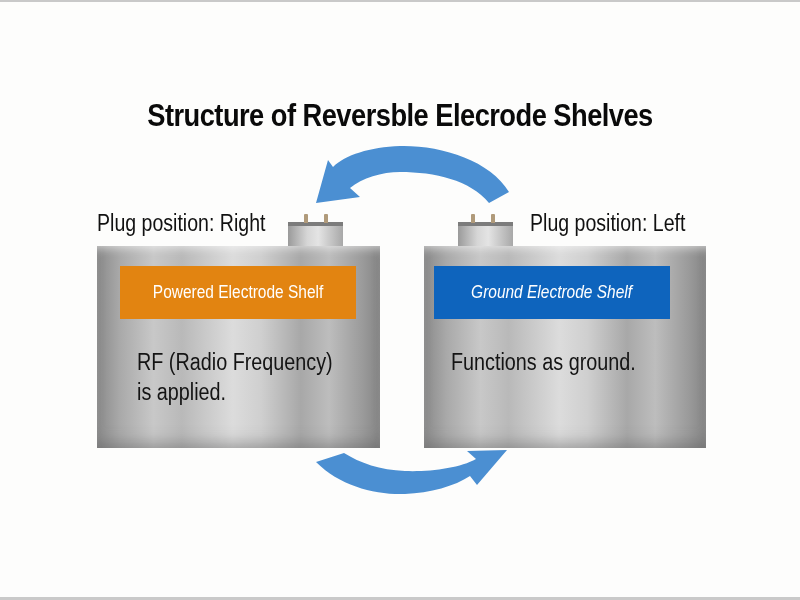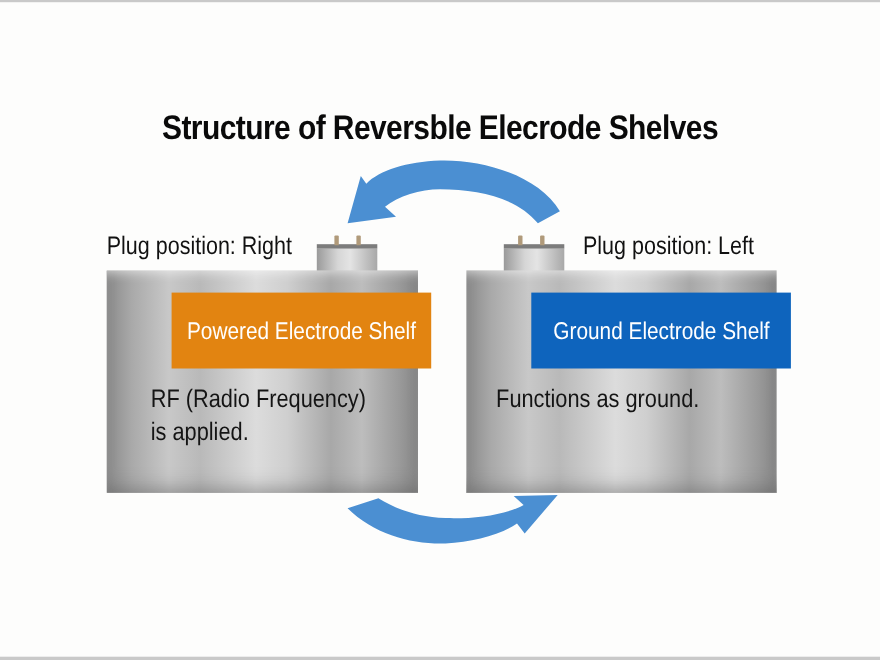--- a/index.html
+++ b/index.html
@@ -42,28 +42,27 @@
     box-sizing:border-box;
   }
   .plug.left { left:288px; }
   .plug.right { left:458px; }
   .pin {
     position:absolute; top:-12px; width:4px; height:9px;
     background:#b09a7a; border-radius:1px 1px 0 0;
   }
 
   .label-box {
-    position:absolute; top:266px; height:69px;
-    color:#fff; font-size:22px; display:flex; align-items:center; justify-content:center;
+    position:absolute; top:266px; height:53px;
+    color:#fff; font-size:18px; display:flex; align-items:center; justify-content:center;
     white-space:nowrap;
-    margin-left:36px;
   }
   .label-box span { display:inline-block; transform:scaleX(0.86); }
   .label-box.powered { left:120px; width:236px; background:#e28411; }
-  .label-box.ground { left:447px; width:236px; background:#0e64bd; }
+  .label-box.ground { left:434px; width:236px; background:#0e64bd;font-style:italic; }
 
   .desc {
     position:absolute; font-size:23px; color:#141414; line-height:30px;
     transform:scaleX(0.86); transform-origin:left; white-space:nowrap;
   }
   .desc.left { left:137px; top:347px; }
   .desc.right { left:451px; top:347px; }
 
   svg.arrows { position:absolute; left:0; top:0; }
 </style>

